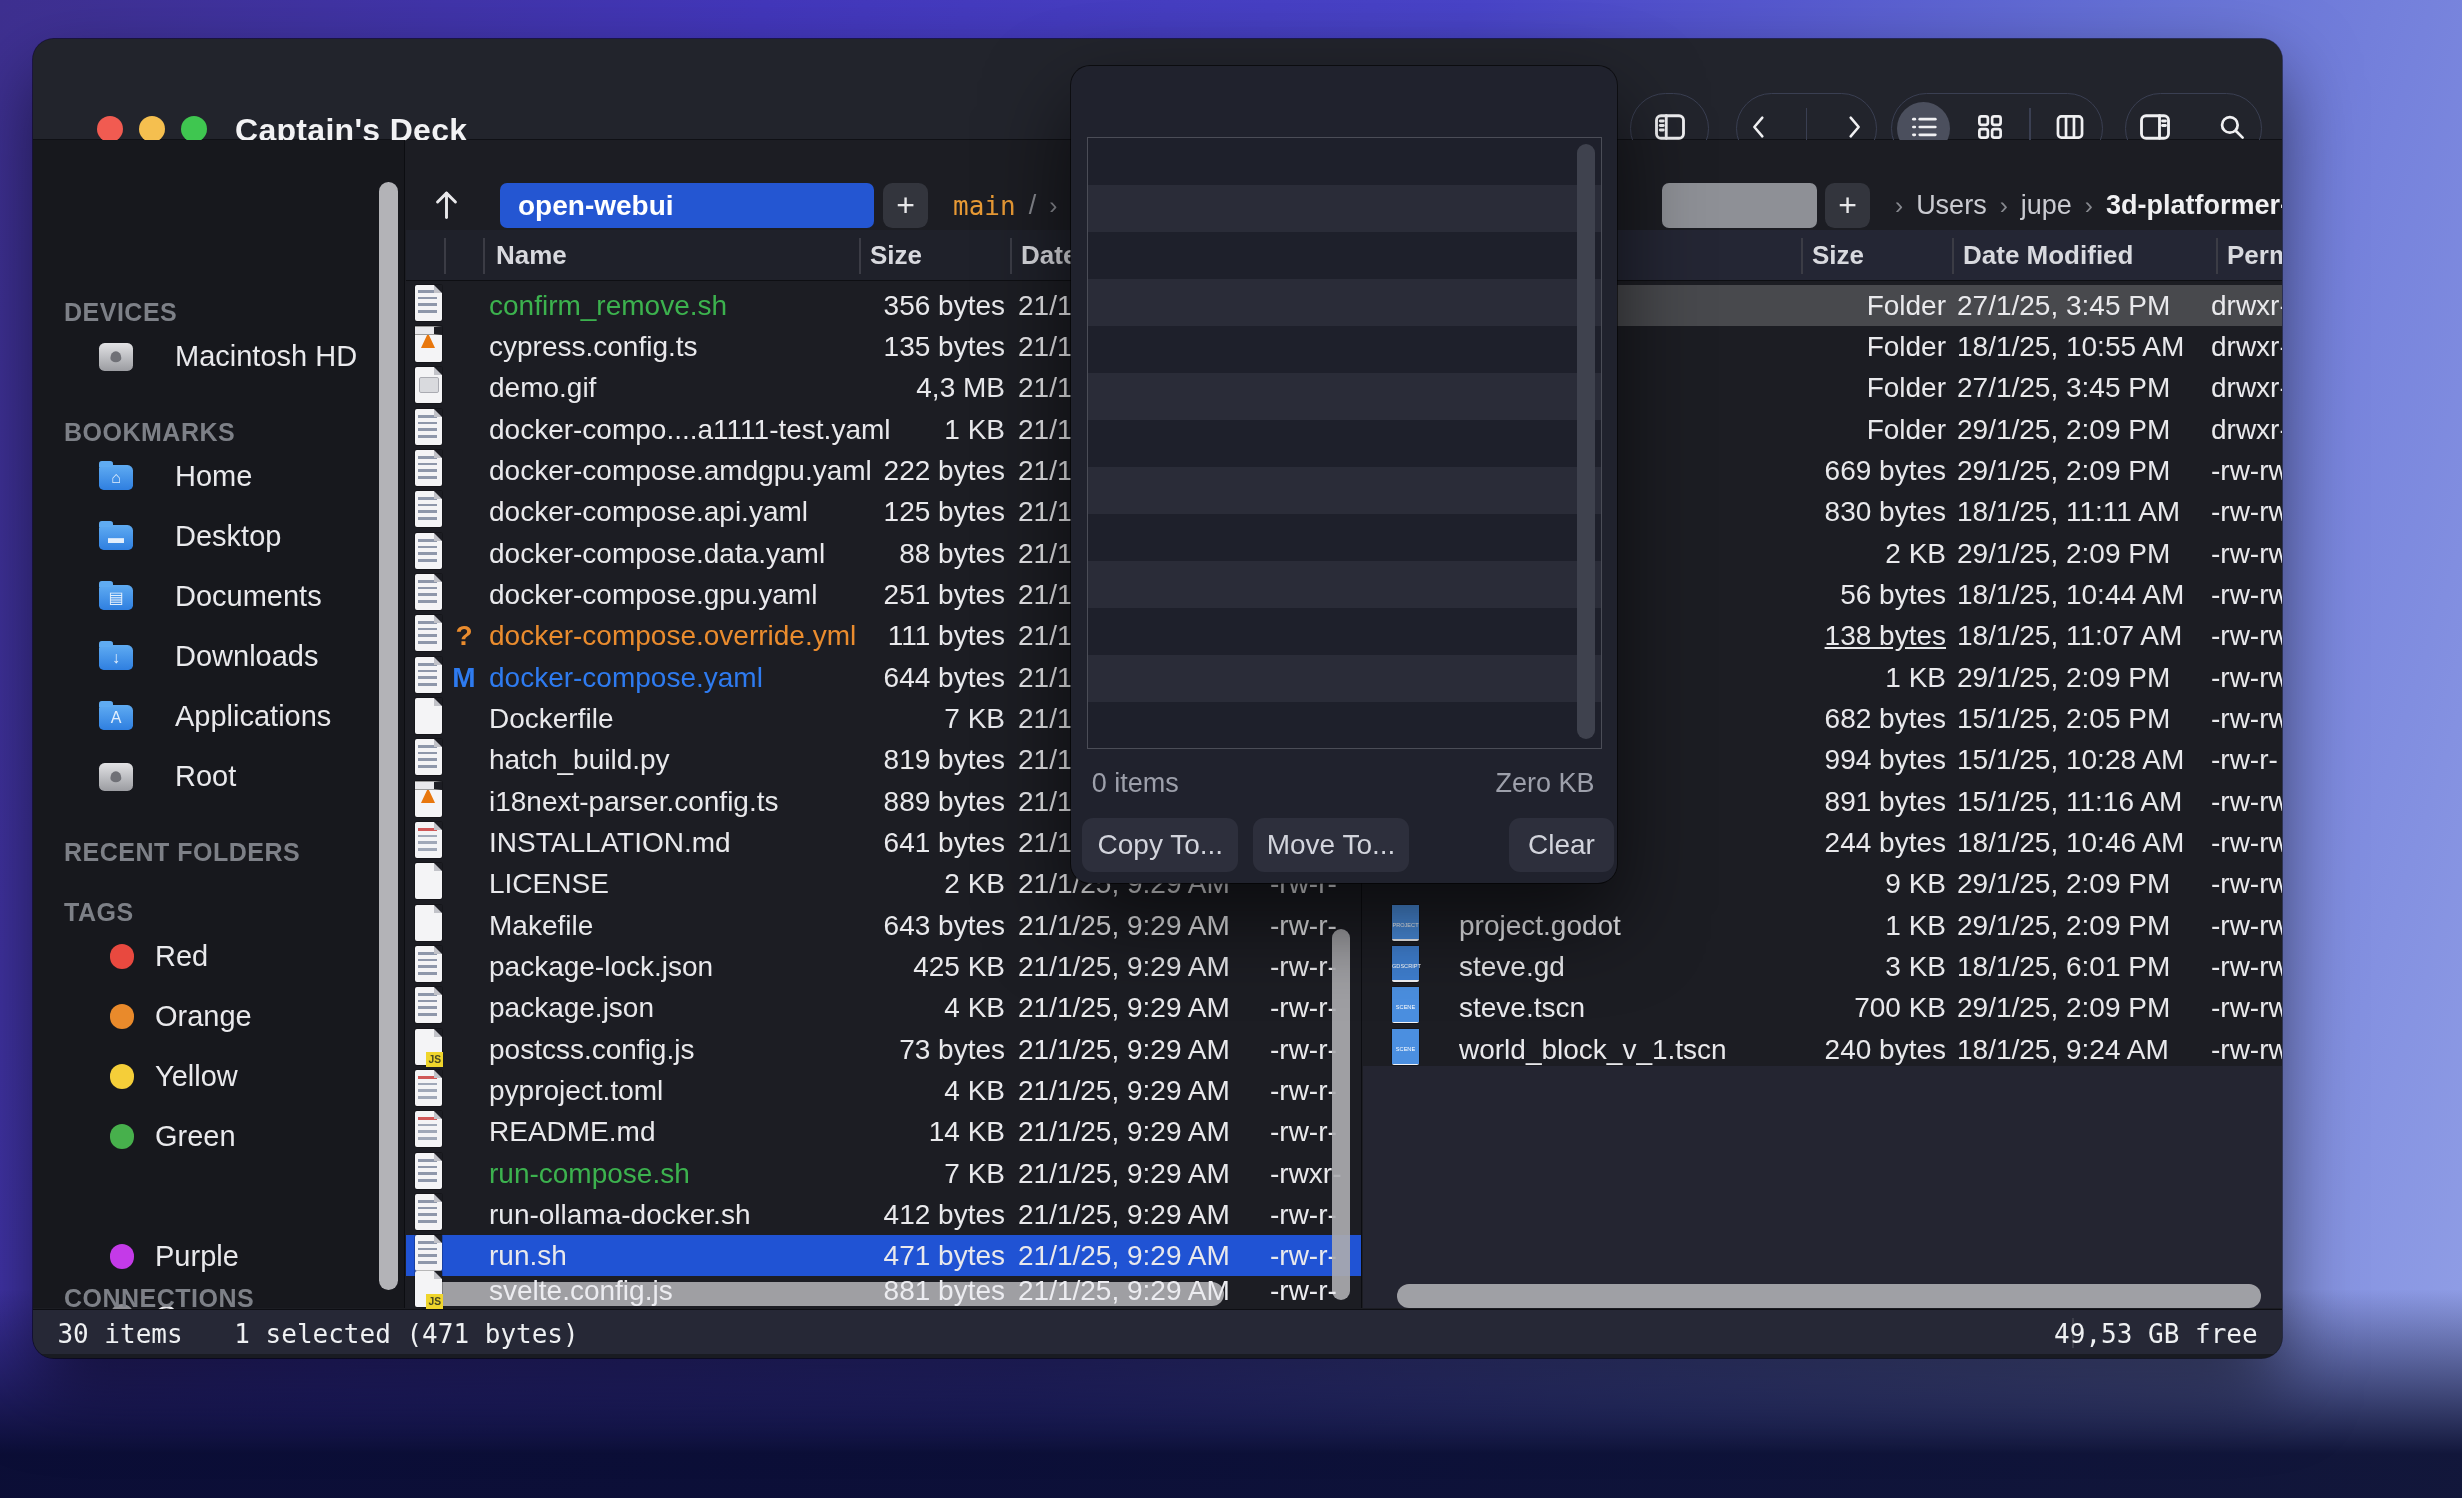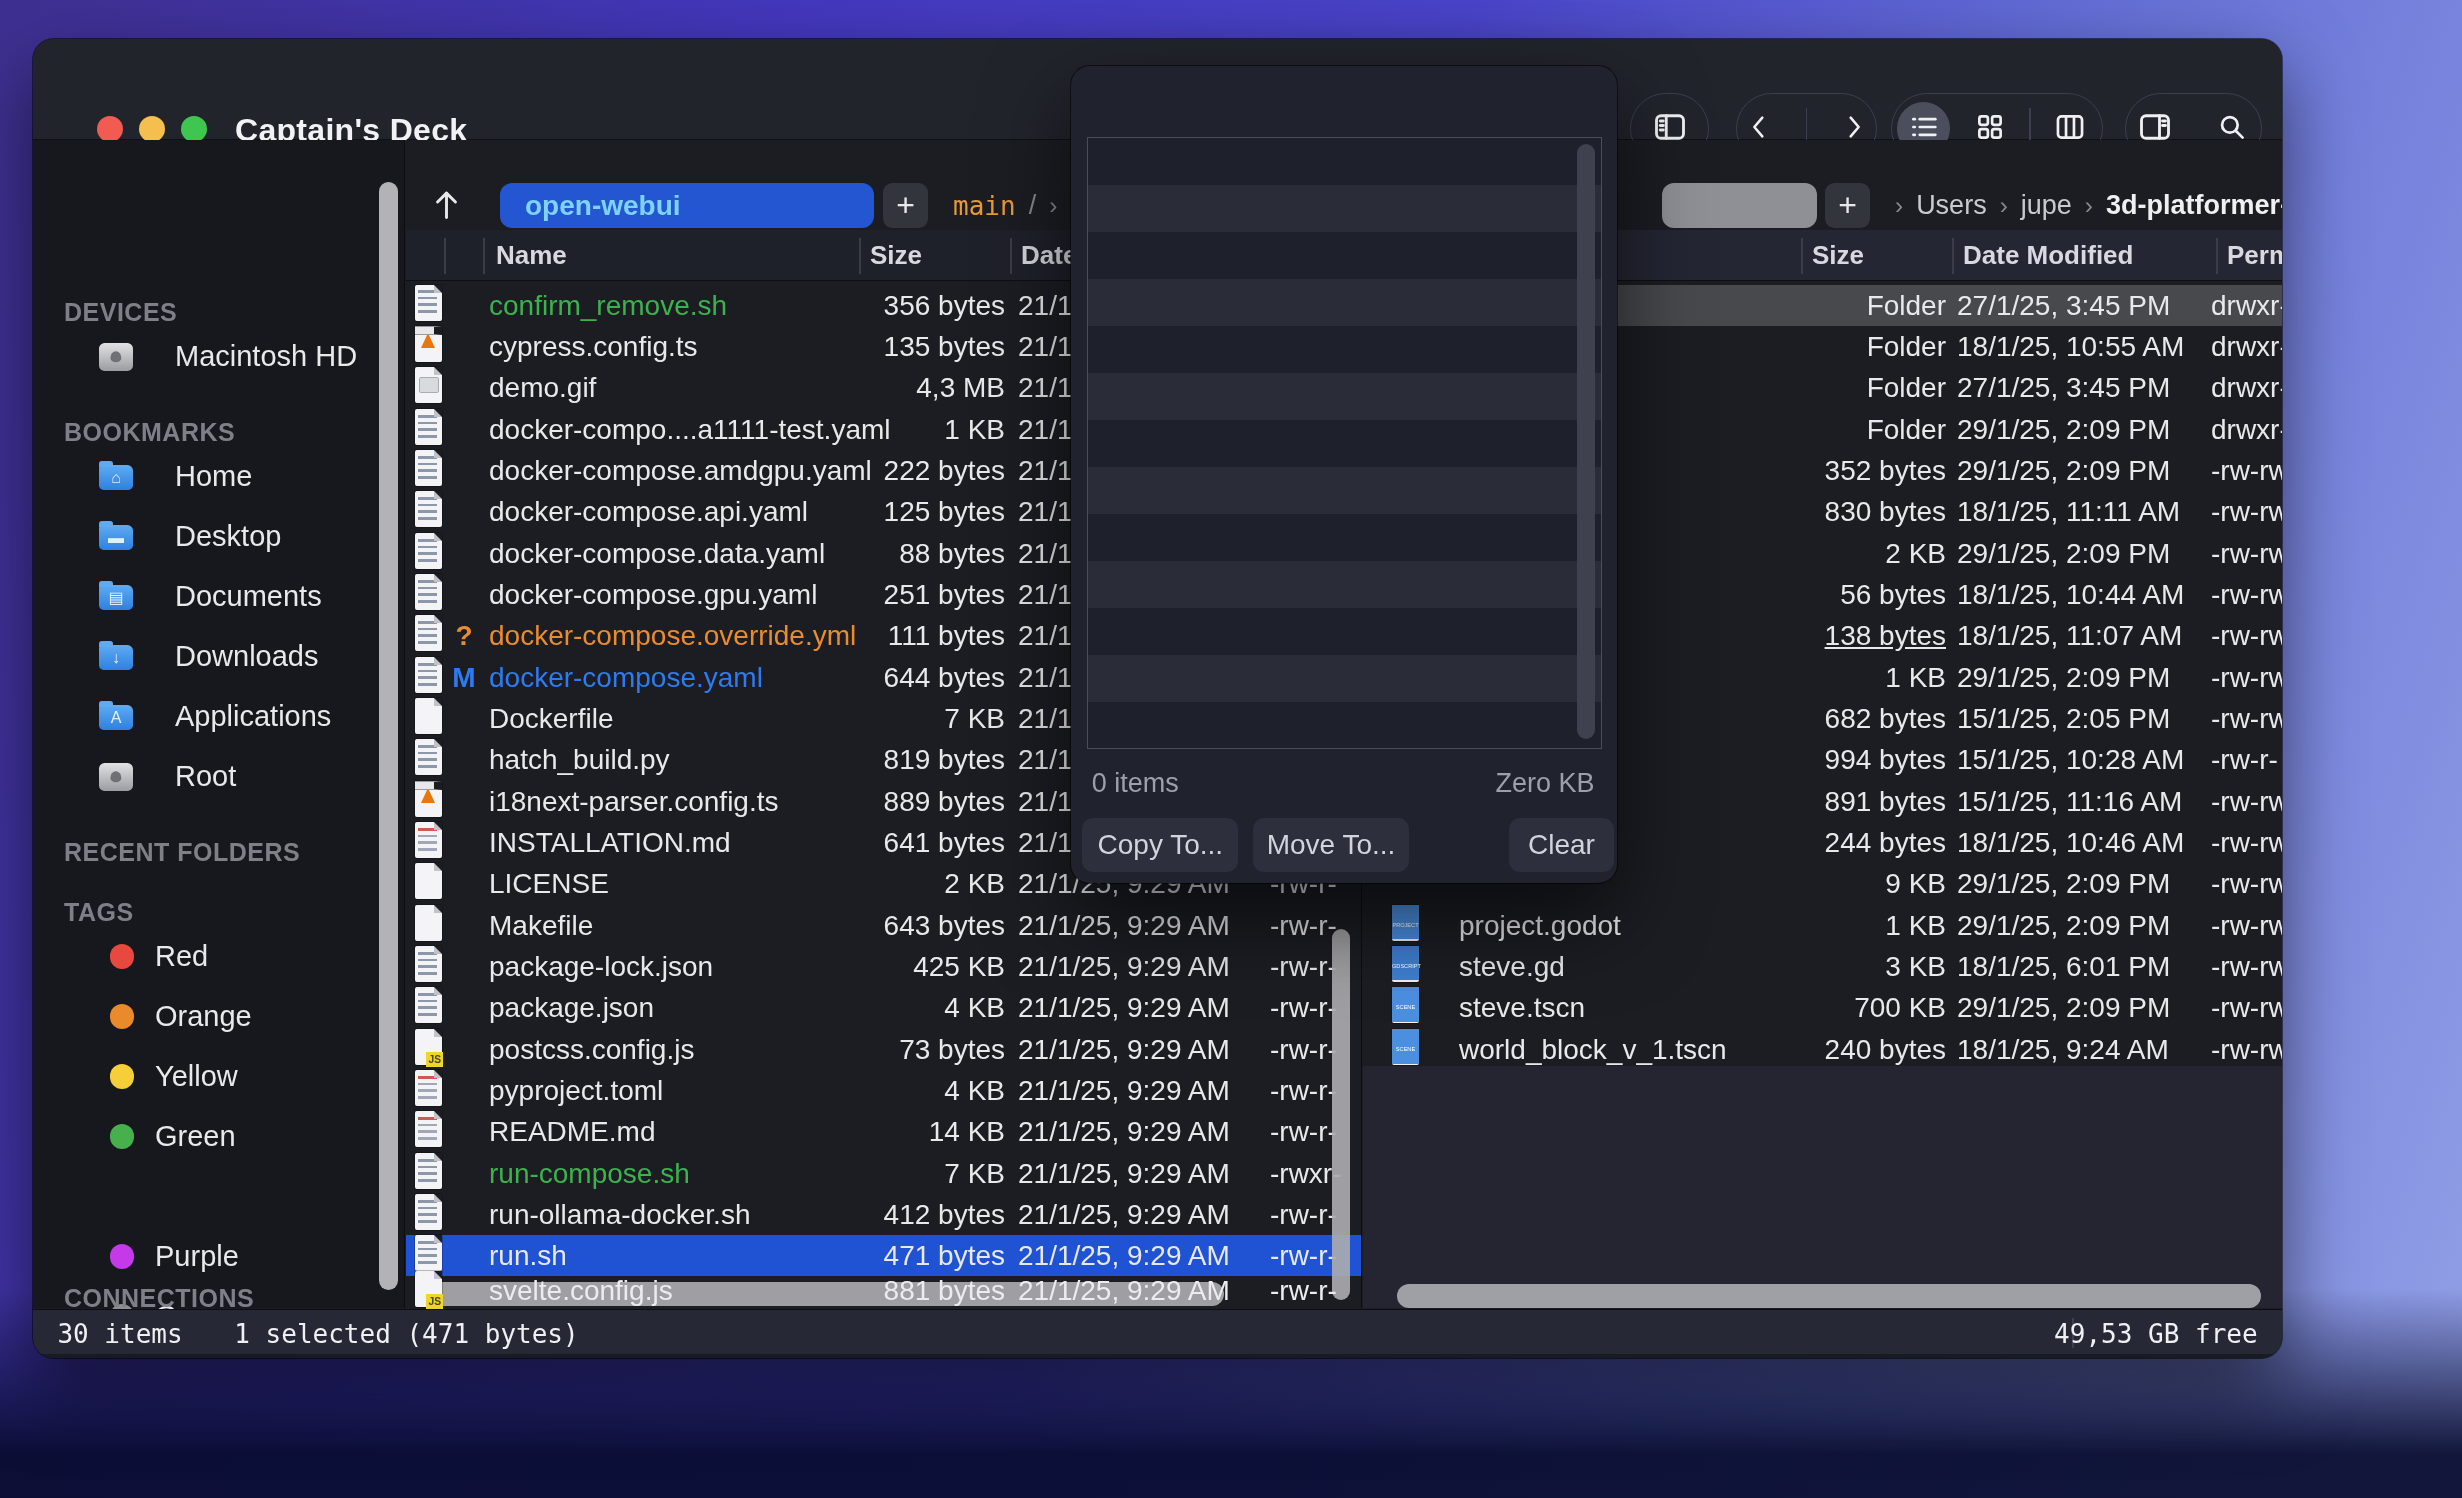--- a/index.html
+++ b/index.html
@@ -46,21 +46,21 @@
   .ico-folder .g { position:absolute; inset:0; display:flex; align-items:center; justify-content:center; color:rgba(255,255,255,.85); font-size:16px; line-height:1; }
   .tag-dot { position:absolute; left:77px; width:24.4px; height:24.4px; border-radius:50%; }
   .side-item .tag-lbl { margin-left:122px; }
   #side-scroll { position:absolute; right:5.6px; top:42px; width:19px; height:1108px; background:#b3b3b7; border-radius:9.4px; }
 
   
   .pane { position:absolute; top:101px; height:1168px; background:#1c1d23; }
   #pane-left  { left:373px;  width:956px; border-right:0.9px solid #0c0d11;}
   #pane-right { left:1330px; width:919px; }
   .pathbar { position:absolute; left:0; top:0; width:100%; height:90px; background:#1c1d23; }
-  .field { position:absolute; top:43px; height:45px; border-radius:12px; font-size:28px; font-weight:600; color:#7dd3fc; display:flex; align-items:center; padding:0 25px; }
+  .field { position:absolute; top:43px; height:45px; border-radius:7px; font-size:28px; font-weight:600; color:#ffffff; display:flex; align-items:center; padding:0 18px; }
   .plus-btn { position:absolute; top:43px; width:45px; height:45px; border-radius:9.4px; background:#33353d; color:#e8e8ea; font-size:32px; display:flex; align-items:center; justify-content:center; }
   .crumbs { position:absolute; top:43px; height:45px; display:flex; align-items:center; gap:13px; font-size:27px; white-space:nowrap; }
   .crumb-plain { color:#c9cad0; } .crumb-chev { color:#87898f; font-size:24.4px; }
   .crumb-sep { color:#87898f; } .crumb-current { color:#f0f0f2; font-weight:700; }
   .crumb-branch { color:#e89a35; font-family:"DejaVu Sans Mono", monospace; font-size:26px; }
 
   .colhead { position:absolute; left:0; top:90px; width:100%; height:51px; display:flex; align-items:center; font-size:26px; font-weight:600; color:#d8d9de; border-bottom:0.9px solid #0e0f13; }
   #pane-left  .colhead { background:#1f212a; }
   #pane-right .colhead { background:#242634; }
   .colsep { position:absolute; top:7.5px; width:1.9px; height:36px; background:#3b3c45; }
@@ -539,21 +539,21 @@
           <span class="c-size" style="left: 272px; width: 311px;">Folder</span>
           <span style="left: 594px;">27/1/25, 3:45 PM</span>
           <span style="left: 848px;">drwxr-</span>
         </div>
         <div class="frow" style="top: 128px;">
           <span class="c-size" style="left: 272px; width: 311px;">Folder</span>
           <span style="left: 594px;">29/1/25, 2:09 PM</span>
           <span style="left: 848px;">drwxr-</span>
         </div>
         <div class="frow" style="top: 169px;">
-          <span class="c-size" style="left: 272px; width: 311px;">352 bytes</span>
+          <span class="c-size" style="left: 272px; width: 311px;">669 bytes</span>
           <span style="left: 594px;">29/1/25, 2:09 PM</span>
           <span style="left: 848px;">-rw-rw</span>
         </div>
         <div class="frow" style="top: 210px;">
           <span class="c-size" style="left: 272px; width: 311px;">830 bytes</span>
           <span style="left: 594px;">18/1/25, 11:11 AM</span>
           <span style="left: 848px;">-rw-rw</span>
         </div>
         <div class="frow" style="top: 252px;">
           <span class="c-size" style="left: 272px; width: 311px;">2 KB</span>

